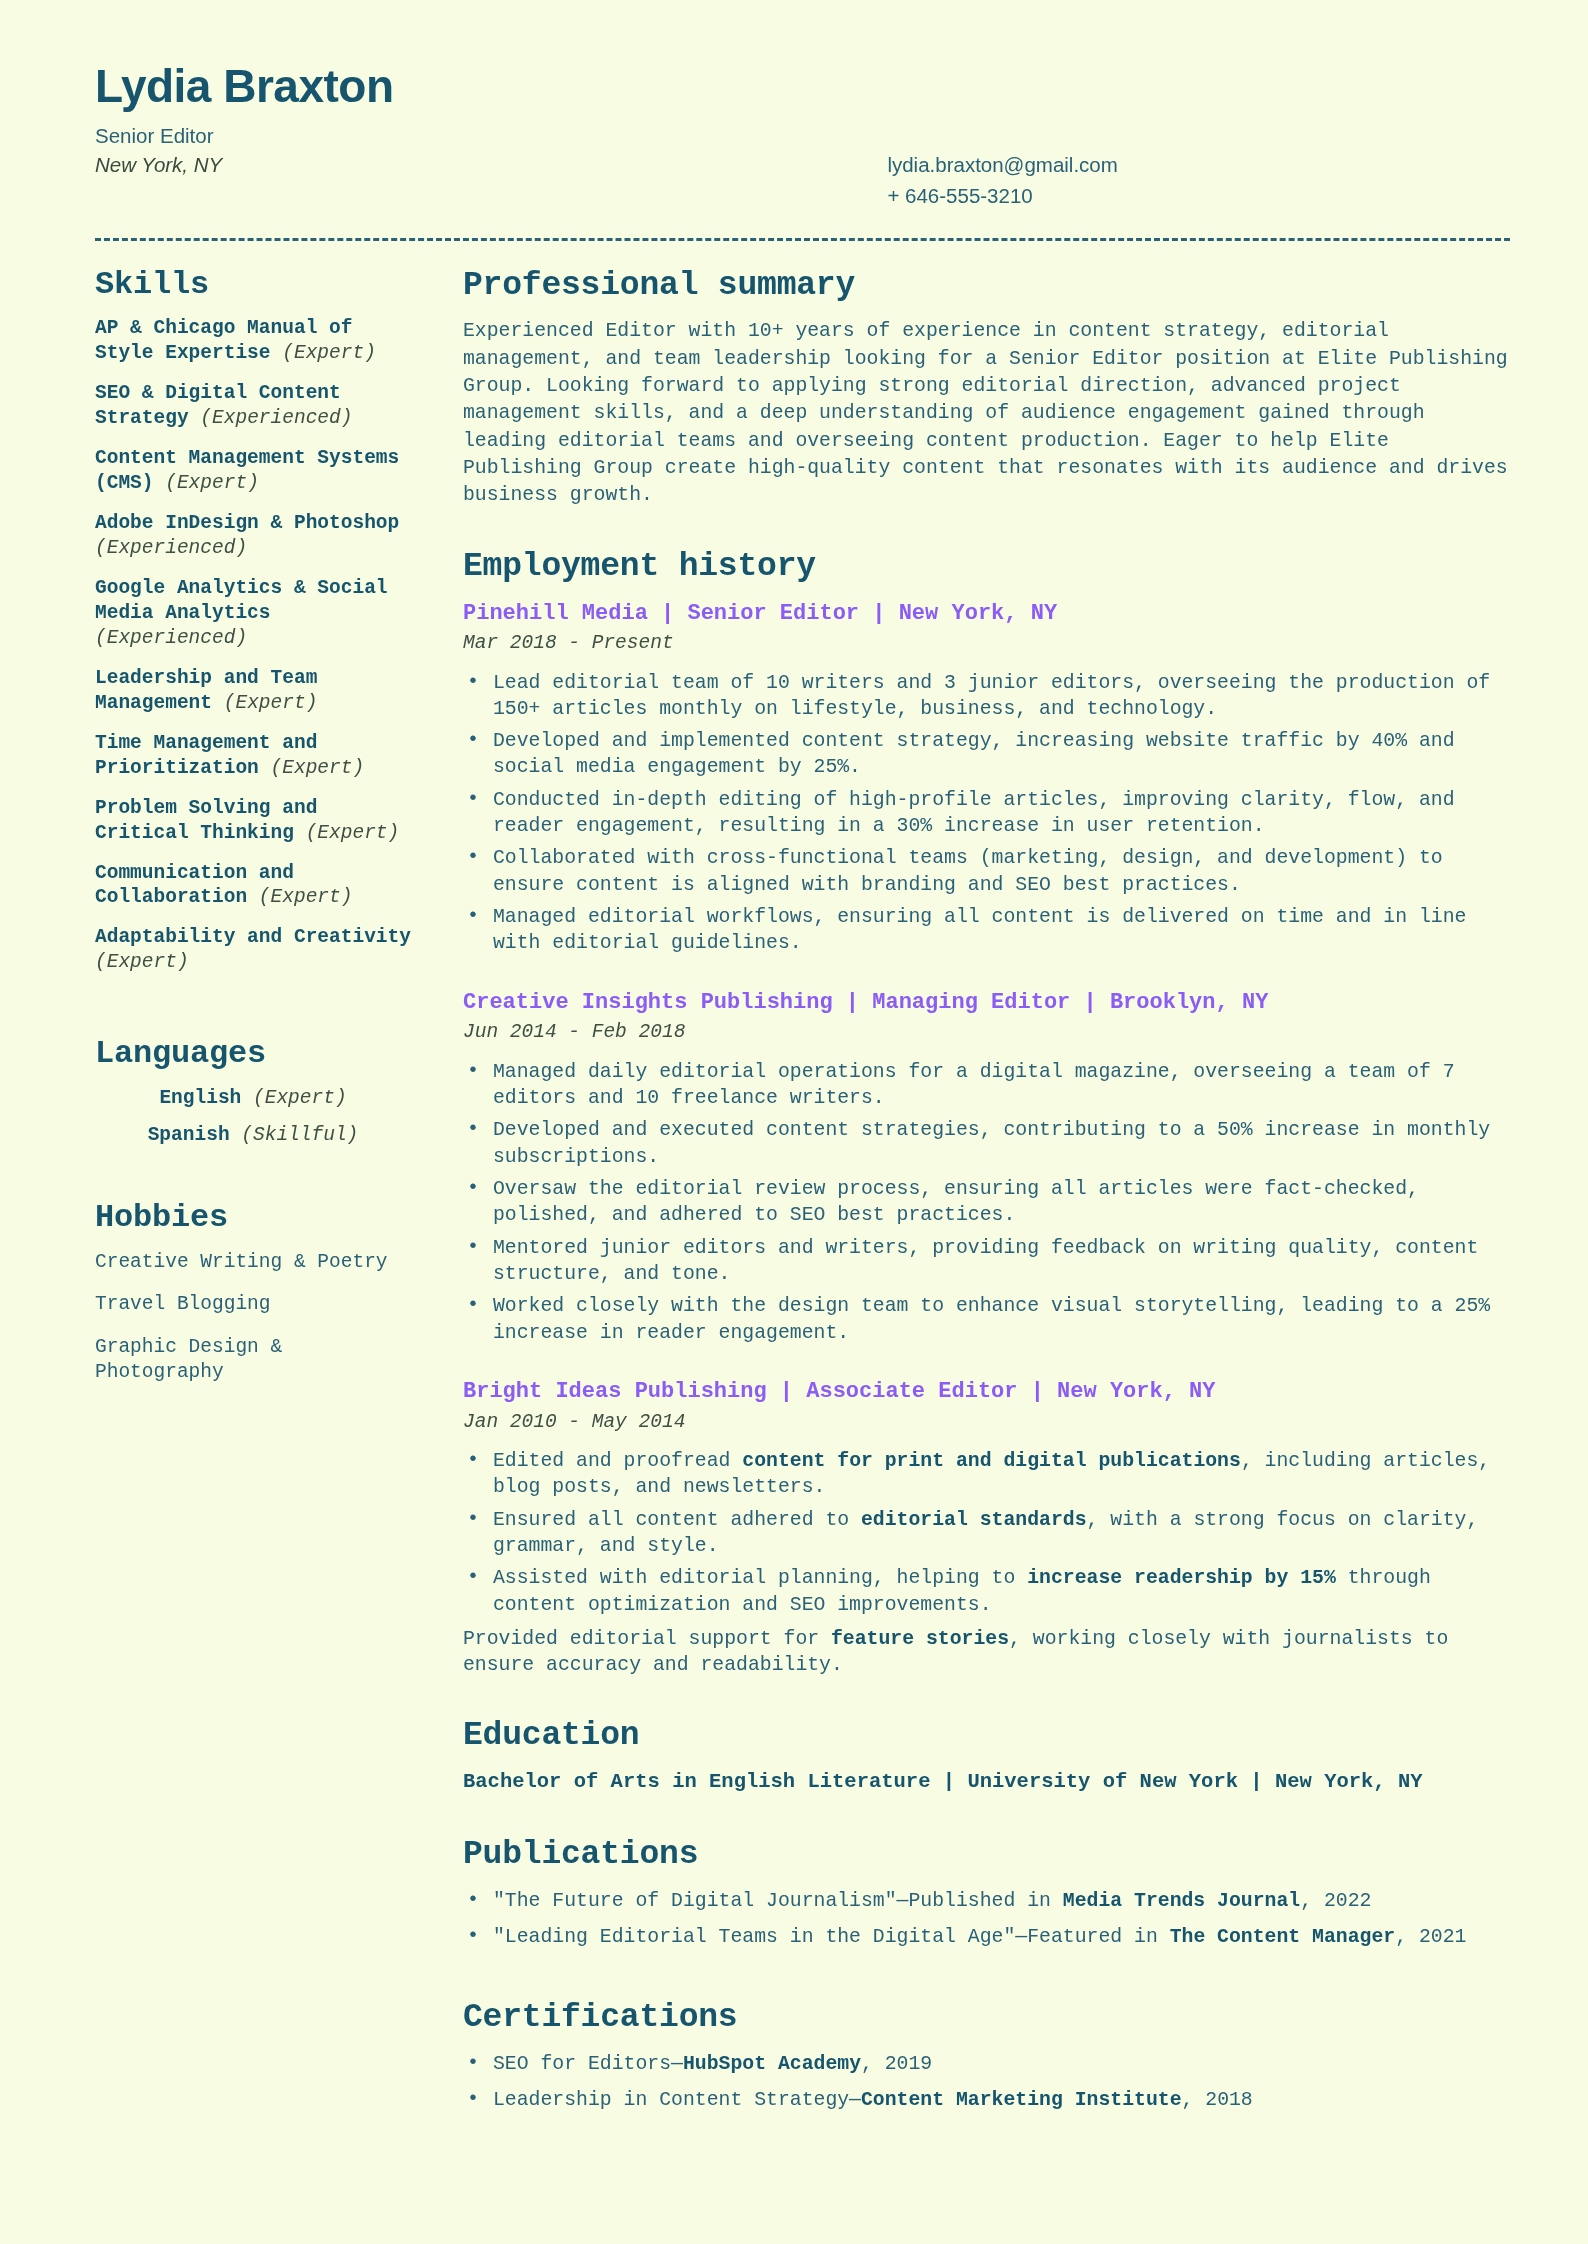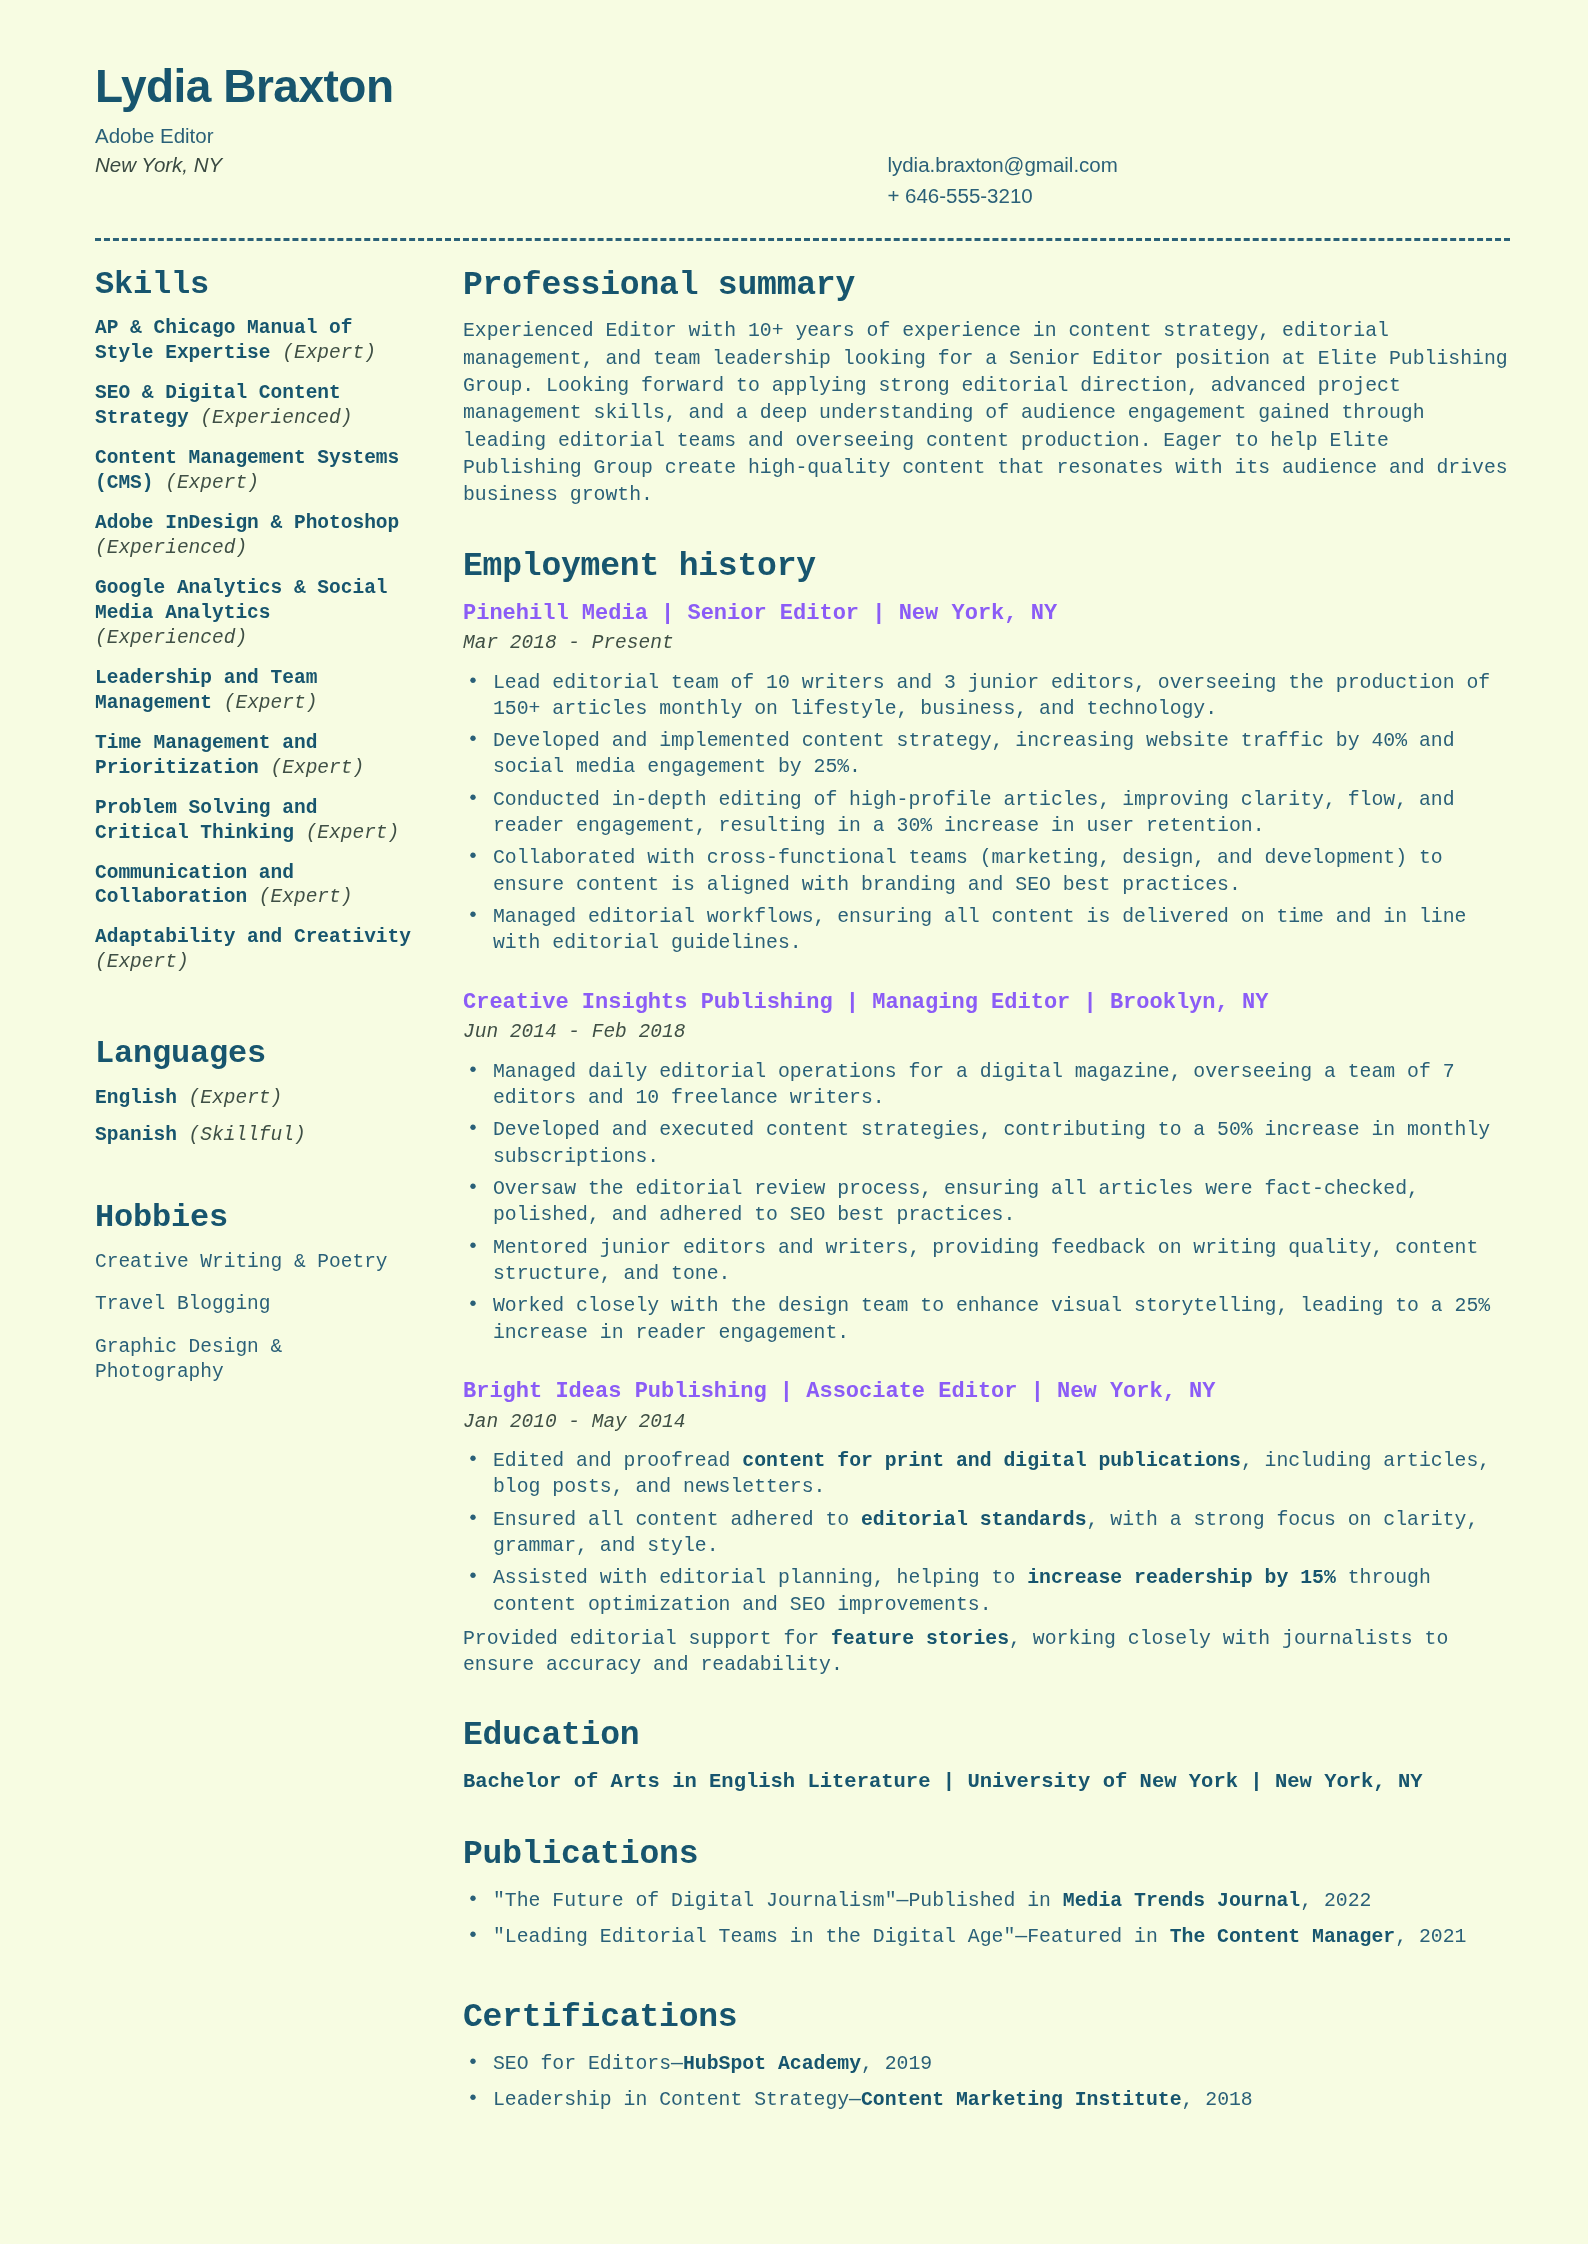--- a/index.html
+++ b/index.html
@@ -68,21 +68,21 @@
 
   
   .kv-item {
     font-size: 19.5px;
     line-height: 1.28;
     margin-bottom: 15px;
   }
   .kv-item .k { font-weight: bold; color: #17556e; }
   .kv-item .v { font-style: italic; color: #3f4f45; font-weight: normal; }
 
-  .lang-item { margin-bottom: 12px; }
+  .lang-item { margin-bottom: 12px; text-align: center; }
 
   .plain-item {
     font-size: 19.5px;
     line-height: 1.3;
     margin-bottom: 17px;
     color: #2a6078;
   }
 
   .sidebar .block-gap-lg { height: 46px; }
   .sidebar .block-gap-md { height: 40px; }
@@ -151,21 +151,21 @@
   ul.bullets.tight li { margin-bottom: 10px; }
 </style>
 </head>
 <body>
 
 <div class="page">
 
   <div class="header">
     <div class="header-left">
       <h1 class="name">Lydia Braxton</h1>
-      <div class="role">Adobe Editor</div>
+      <div class="role">Senior Editor</div>
       <div class="location">New York, NY</div>
     </div>
     <div class="header-right">
       <div class="contact-line">lydia.braxton@gmail.com</div>
       <div class="contact-line">+ 646-555-3210</div>
     </div>
   </div>
 
   <div class="divider"></div>
 

